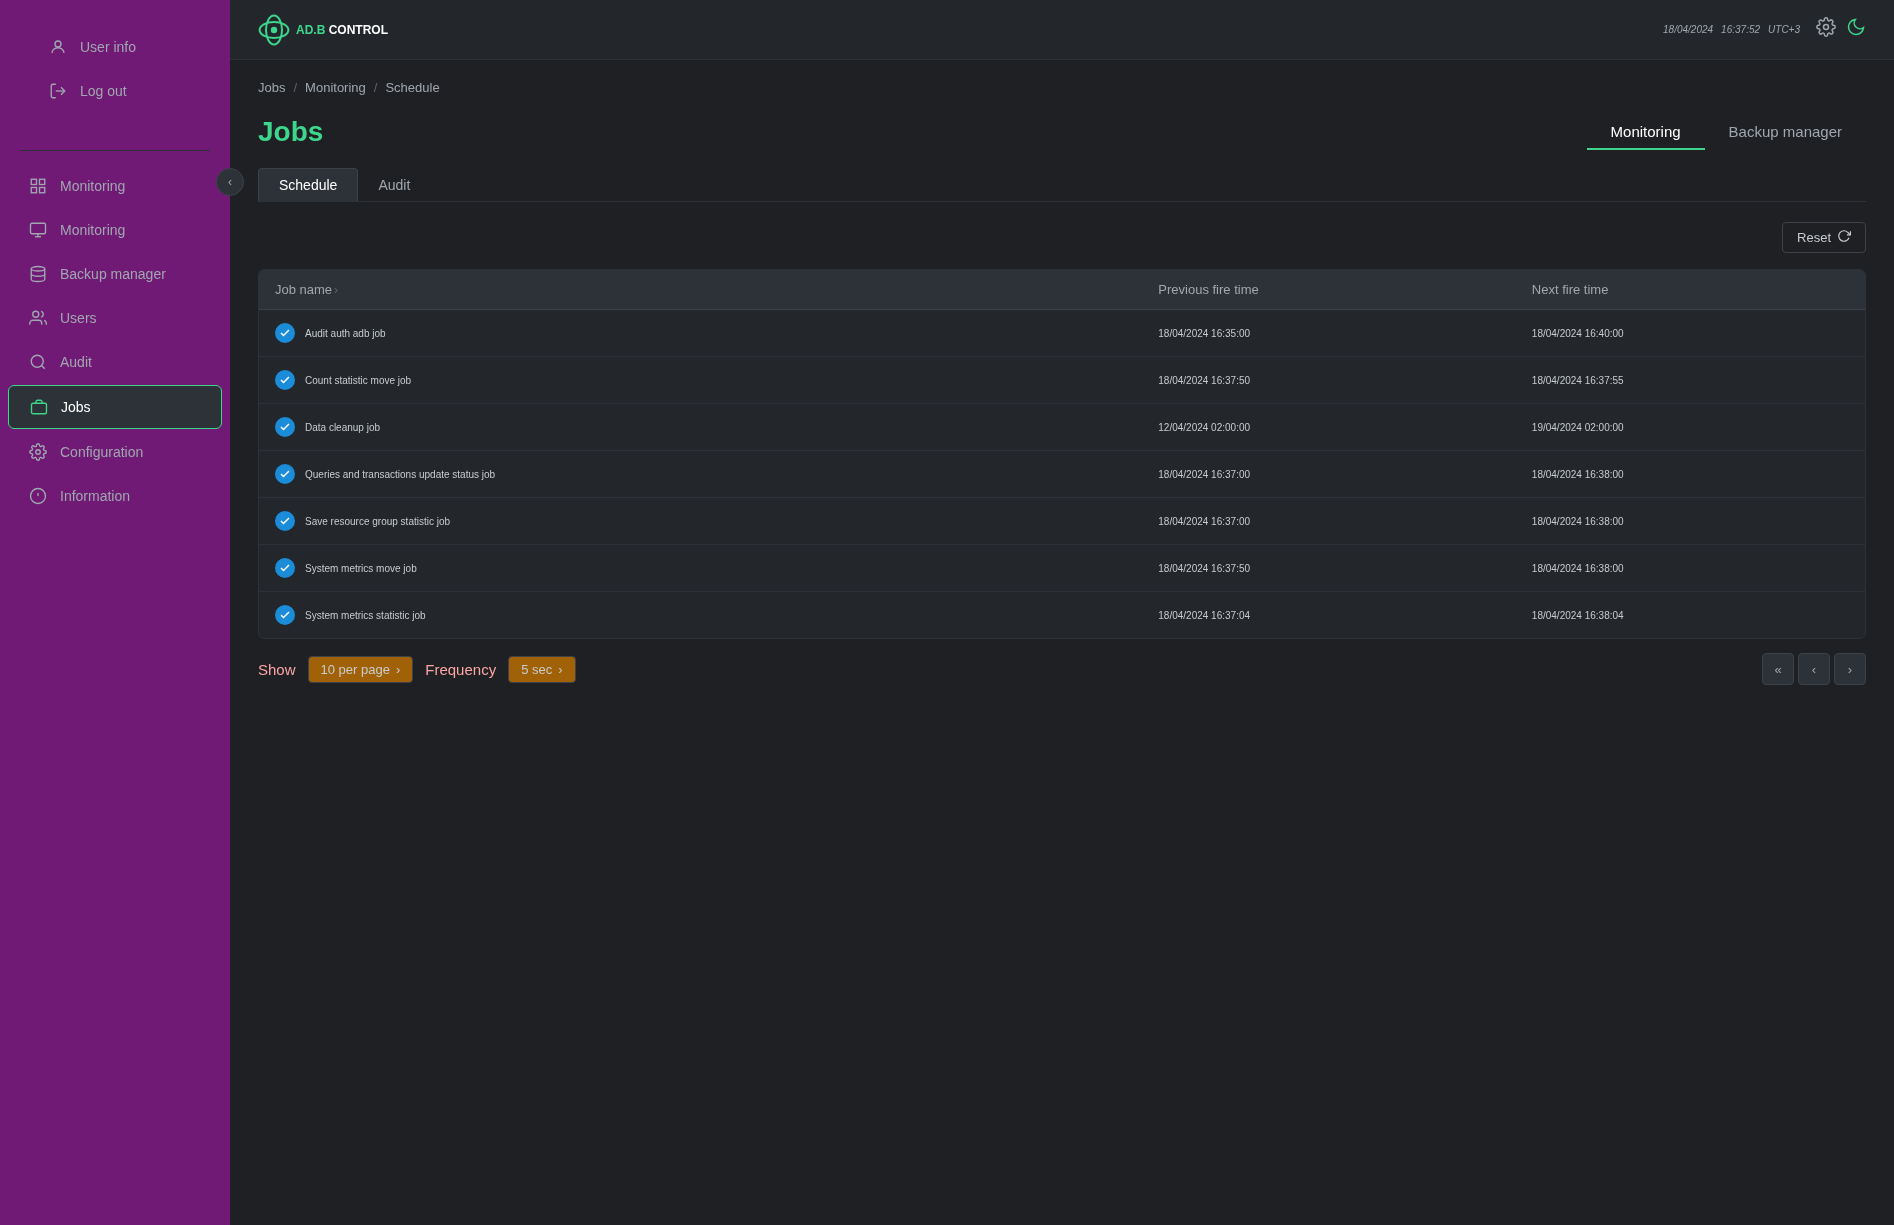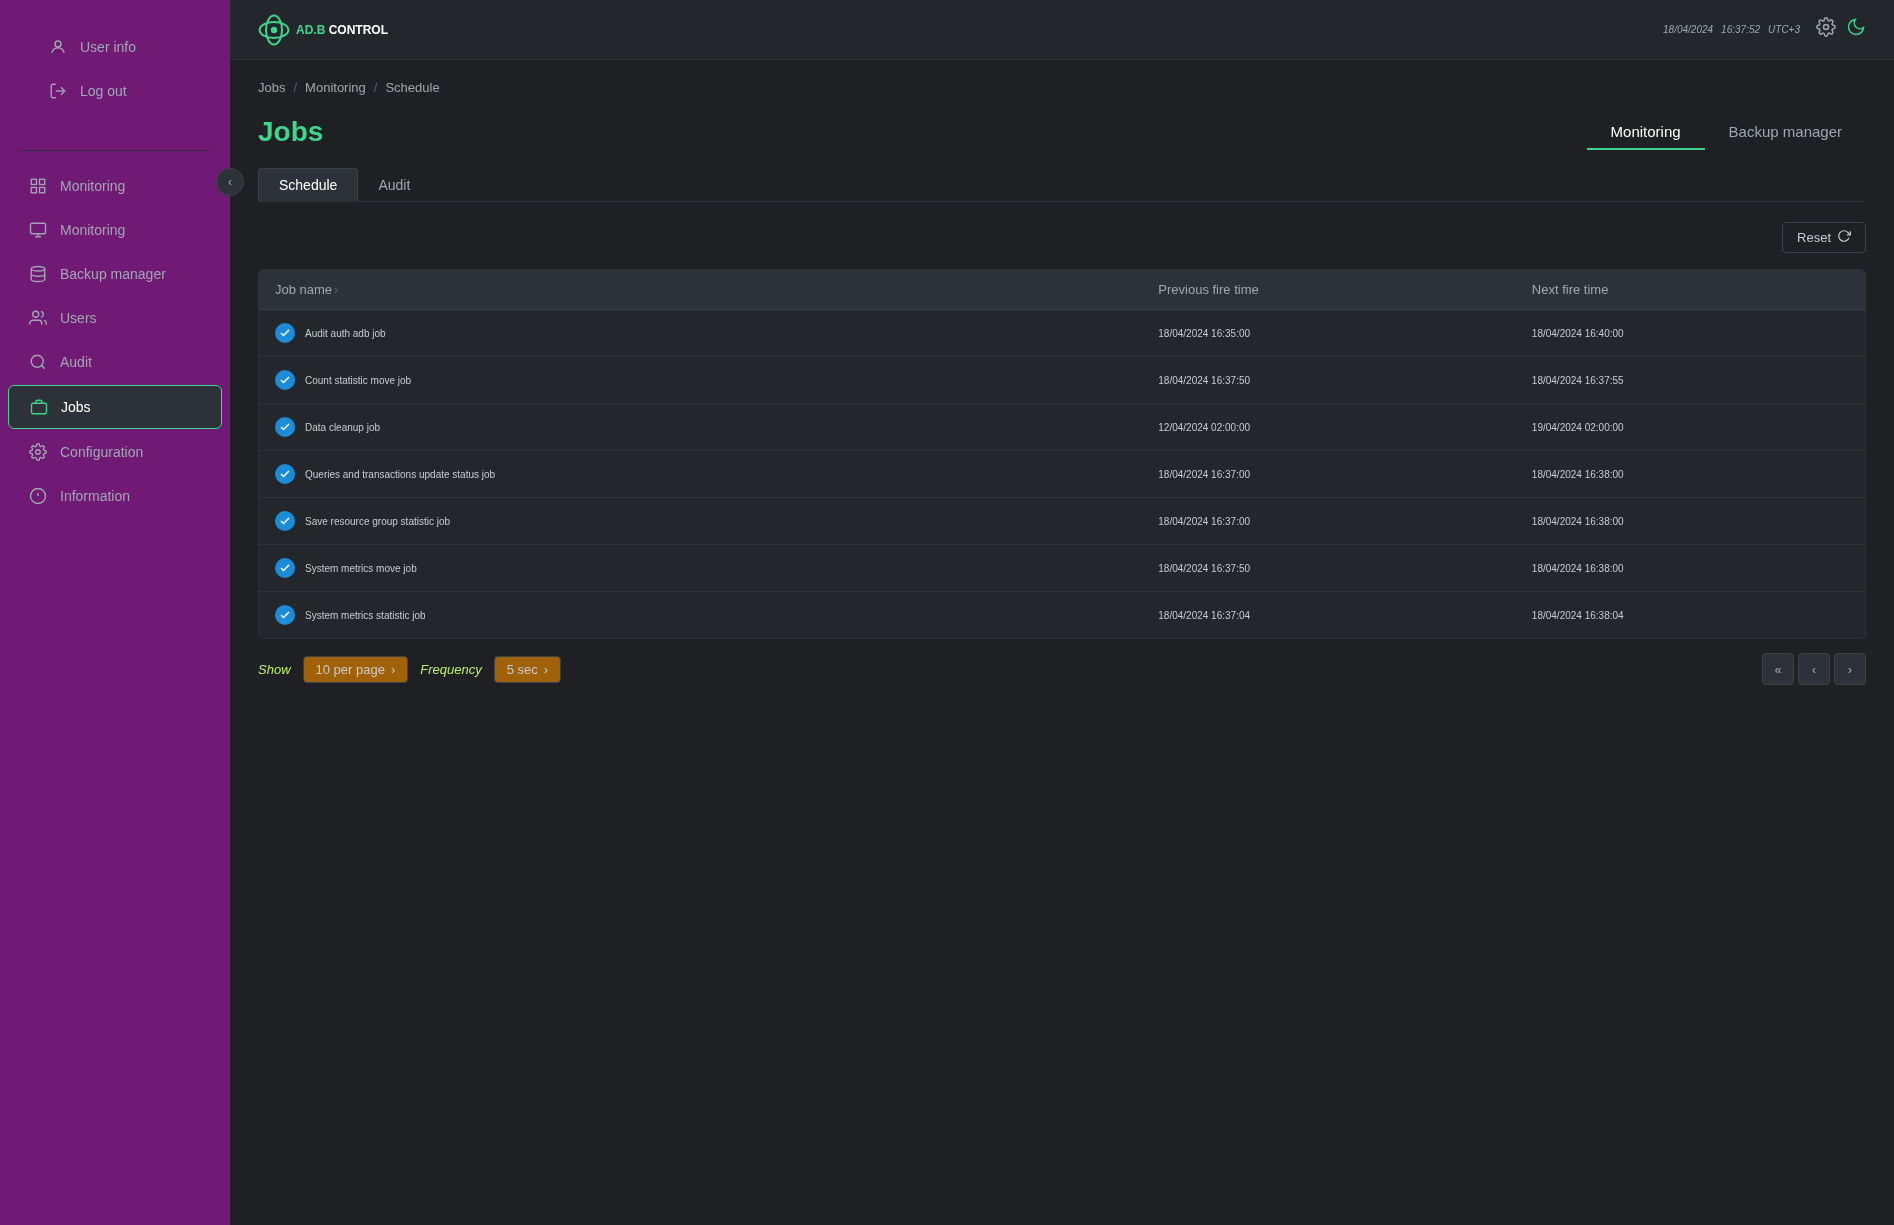--- a/index.html
+++ b/index.html
@@ -296,23 +296,22 @@
       align-items: center;
       justify-content: space-between;
       padding: 14px 0 0;
     }
     .footer-left {
       display: flex;
       align-items: center;
       gap: 12px;
     }
     .footer-label {
-      color: #bef264;
-      font-size: 13px;
-      font-style: italic;
+      color: #fca5a5;
+      font-size: 15px;
     }
     .footer-select {
       display: flex;
       align-items: center;
       gap: 6px;
       padding: 5px 12px;
       background: #a16207;
       border: 1px solid #3d4248;
       border-radius: 4px;
       color: #c8ccd0;

